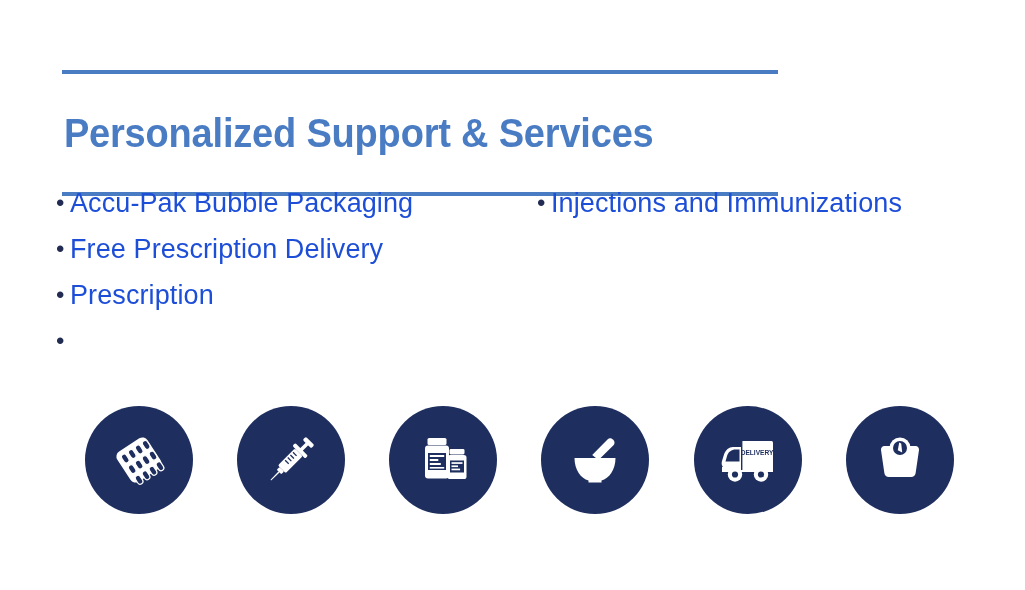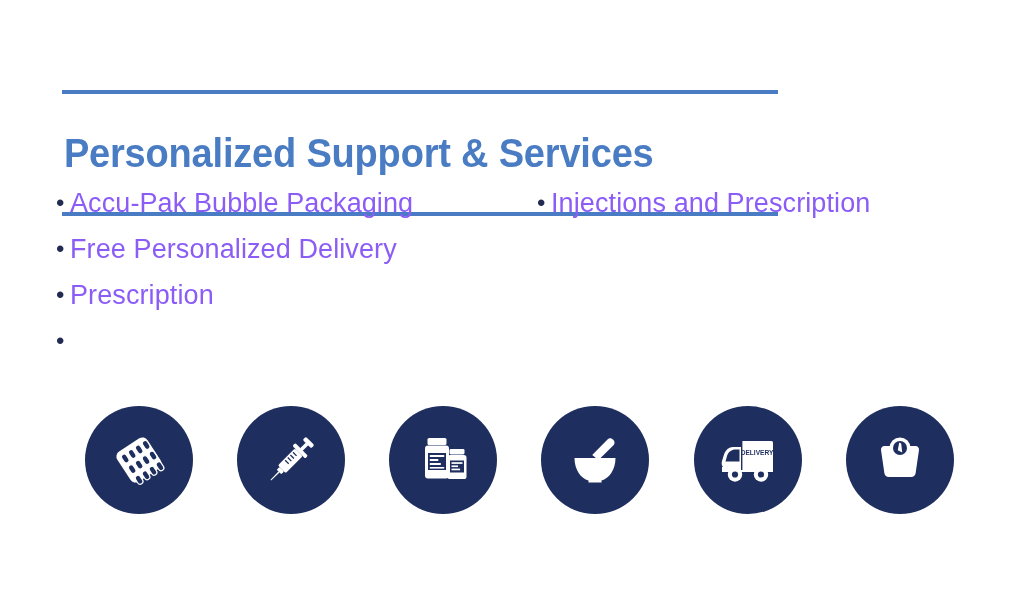--- a/index.html
+++ b/index.html
@@ -17,21 +17,21 @@
     width: 1025px;
     height: 590px;
     background: #ffffff;
     overflow: hidden;
   }
 
   
   .title-block {
     position: absolute;
     left: 62px;
-    top: 90px;
+    top: 70px;
     width: 716px;
   }
   .rule {
     width: 100%;
     height: 4px;
     background: #4a7cc4;
   }
   .rule-bottom {
     margin-top: 0;
   }
@@ -73,21 +73,21 @@
     width: 22px;
     flex: 0 0 22px;
     color: #222b52;
     font-size: 24px;
     line-height: 46px;
     text-align: left;
     padding-left: 8px;
     box-sizing: border-box;
   }
   .bullet-label {
-    color: #8b5cf6;
+    color: #1d4ed8;
     font-size: 27px;
     line-height: 46px;
     letter-spacing: 0.1px;
     font-weight: normal;
   }
 
   
   .icon-row {
     position: absolute;
     left: 0;
@@ -121,35 +121,35 @@
 
   <div class="bullets">
 
     <div class="col col-left">
       <div class="bullet-row">
         <span class="bullet-dot">•</span>
         <span class="bullet-label">Accu-Pak Bubble Packaging</span>
       </div>
       <div class="bullet-row">
         <span class="bullet-dot">•</span>
-        <span class="bullet-label">Free Personalized Delivery</span>
+        <span class="bullet-label">Free Prescription Delivery</span>
       </div>
       <div class="bullet-row">
         <span class="bullet-dot">•</span>
         <span class="bullet-label">Prescription</span>
       </div>
       <div class="bullet-row">
         <span class="bullet-dot">•</span>
       </div>
     </div>
 
     <div class="col col-right">
       <div class="bullet-row">
         <span class="bullet-dot">•</span>
-        <span class="bullet-label">Injections and Prescription</span>
+        <span class="bullet-label">Injections and Immunizations</span>
       </div>
     </div>
 
   </div>
 
   <div class="icon-row">
 
     <div class="icon-circle" style="left:85px">
       <span>
         <svg width="64" height="64" viewBox="0 0 64 64" aria-hidden="true">

